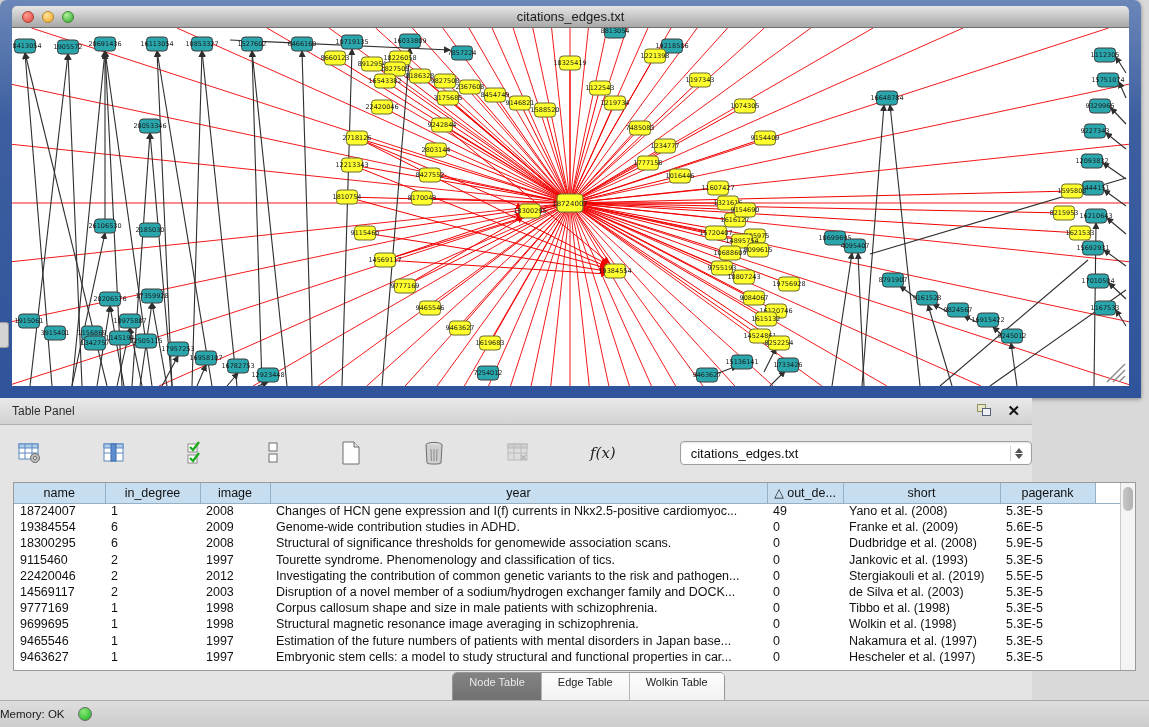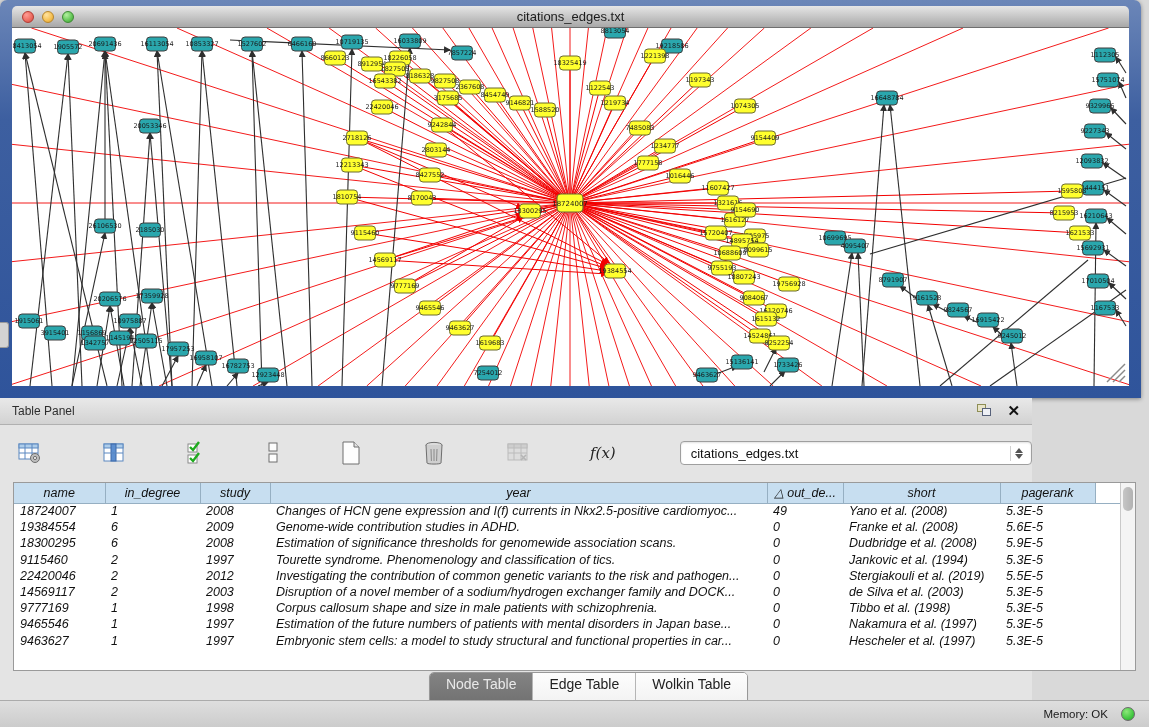--- a/index.html
+++ b/index.html
@@ -39,37 +39,37 @@
   .tbtn { margin-right:12px; display:flex; align-items:center; justify-content:center; }
   .fx { font-family:"DejaVu Serif", serif; font-style:italic; font-size:15px; color:#222; margin-right:10px; }
   #network-combo { width:390px; height:24px; background:#ffffff; border:1px solid #9f9f9f; border-radius:4px;
     display:flex; align-items:center; padding:0 4px 0 10px; box-shadow:inset 0 1px 2px rgba(0,0,0,.12); margin-left:6px; }
   #combo-value { flex:1; font-size:13px; color:#111; }
   .spinner { display:flex; flex-direction:column; align-items:center; gap:1px; padding:2px 4px; border-left:1px solid #d0d0d0; }
   .spinner i { width:0; height:0; border-left:4px solid transparent; border-right:4px solid transparent; }
   .spinner .up { border-bottom:5px solid #555; }
   .spinner .down { border-top:5px solid #555; }
 
-  #table-wrap { position:absolute; left:13px; top:84px; width:1123px; height:189px; background:#ffffff; border:1px solid #9a9a9a; display:flex;font-style:italic; }
+  #table-wrap { position:absolute; left:13px; top:84px; width:1123px; height:189px; background:#ffffff; border:1px solid #9a9a9a; display:flex; }
   #data-table { flex:1; border-collapse:collapse; table-layout:fixed; align-self:flex-start; width:1106px; }
   #data-table th { background:#c7def0; border-right:1px solid #93accM; border-right:1px solid #96afc2; border-bottom:1px solid #96afc2;
     font-size:12.5px; font-weight:normal; color:#111; height:20px; text-align:center; overflow:hidden; white-space:nowrap; }
   #data-table td { font-size:12.5px; color:#111; height:16.2px; padding:0 4px 0 6px; overflow:hidden; white-space:nowrap; text-overflow:clip; }
   #vscroll { width:15px; background:#f4f4f4; border-left:1px solid #c9c9c9; position:relative; }
   #vscroll .thumb { position:absolute; left:2px; top:4px; width:10px; height:24px; background:linear-gradient(90deg,#c6c6c6,#b2b2b2); border-radius:6px; }
 
   #tp-tabs { position:absolute; left:0; top:274px; width:1149px; display:flex; justify-content:center; }
   #seg { display:flex; border:1px solid #989898; border-radius:5px; overflow:hidden; background:#fff; box-shadow:0 1px 1px rgba(0,0,0,.15); margin-left:28px; }
-  .seg-btn { padding:3px 16px 20px 16px; font-size:14px; color:#222; background:linear-gradient(180deg,#fdfdfd,#efefef); border-right:1px solid #b5b5b5; }
+  .seg-btn { padding:3px 16px 20px 16px; font-size:11px; color:#222; background:linear-gradient(180deg,#fdfdfd,#efefef); border-right:1px solid #b5b5b5; }
   .seg-btn:last-child { border-right:none; }
   .seg-btn.sel { background:linear-gradient(180deg,#838383,#6c6c6c); color:#e9e9e9; }
 
   #status-bar { position:absolute; left:0; top:302px; width:1149px; height:27px;
     background:linear-gradient(180deg,#dedede,#cccccc); border-top:1px solid #ababab;
-    display:flex; align-items:center; justify-content:flex-end; padding-right:14px; gap:13px; }
+    display:flex; align-items:center; padding-right:14px; gap:13px; }
   #memory-label { font-size:11.5px; color:#1a1a1a; }
   #memory-dot { width:14px; height:14px; border-radius:50%; background:radial-gradient(circle at 38% 30%,#8ce87a,#3ec53e 65%,#2f9e2f); border:1px solid #6a6a6a; }
 </style>
 </head>
 <body>
 
 <div id="stage">
 
   <div id="network-window">
     <div id="titlebar">
@@ -805,21 +805,21 @@
           </span>
       </div>
     </div>
 
     <div id="table-wrap">
       <table id="data-table">
         <thead>
             <tr id="thead-row">
               <th style="width: 91px;">name</th>
               <th style="width: 95px; text-align: center;">in_degree</th>
-              <th style="width: 70px;">study</th>
+              <th style="width: 70px;">image</th>
               <th style="width: 497px;">year</th>
               <th style="width: 76px;">△ out_de...</th>
               <th style="width: 157px;">short</th>
               <th style="width: 95px;">pagerank</th>
               <th style="width: auto; background: rgb(255, 255, 255); border-right: none;"></th>
             </tr>
           </thead>
         <tbody id="tbody">
             <tr>
               <td>18724007</td>
@@ -830,41 +830,41 @@
               <td>Yano et al. (2008)</td>
               <td>5.3E-5</td>
               <td></td>
             </tr>
             <tr>
               <td>19384554</td>
               <td>6</td>
               <td>2009</td>
               <td>Genome-wide contribution studies in ADHD.</td>
               <td>0</td>
-              <td>Franke et al. (2008)</td>
+              <td>Franke et al. (2009)</td>
               <td>5.6E-5</td>
               <td></td>
             </tr>
             <tr>
               <td>18300295</td>
               <td>6</td>
               <td>2008</td>
-              <td>Estimation of significance thresholds for genomewide association scans.</td>
+              <td>Structural of significance thresholds for genomewide association scans.</td>
               <td>0</td>
               <td>Dudbridge et al. (2008)</td>
               <td>5.9E-5</td>
               <td></td>
             </tr>
             <tr>
               <td>9115460</td>
               <td>2</td>
               <td>1997</td>
               <td>Tourette syndrome. Phenomenology and classification of tics.</td>
               <td>0</td>
-              <td>Jankovic et al. (1994)</td>
+              <td>Jankovic et al. (1993)</td>
               <td>5.3E-5</td>
               <td></td>
             </tr>
             <tr>
               <td>22420046</td>
               <td>2</td>
               <td>2012</td>
               <td>Investigating the contribution of common genetic variants to the risk and pathogen...</td>
               <td>0</td>
               <td>Stergiakouli et al. (2019)</td>
@@ -885,20 +885,30 @@
               <td>9777169</td>
               <td>1</td>
               <td>1998</td>
               <td>Corpus callosum shape and size in male patients with schizophrenia.</td>
               <td>0</td>
               <td>Tibbo et al. (1998)</td>
               <td>5.3E-5</td>
               <td></td>
             </tr>
             <tr>
+              <td>9699695</td>
+              <td>1</td>
+              <td>1998</td>
+              <td>Structural magnetic resonance image averaging in schizophrenia.</td>
+              <td>0</td>
+              <td>Wolkin et al. (1998)</td>
+              <td>5.3E-5</td>
+              <td></td>
+            </tr>
+            <tr>
               <td>9465546</td>
               <td>1</td>
               <td>1997</td>
               <td>Estimation of the future numbers of patients with mental disorders in Japan base...</td>
               <td>0</td>
               <td>Nakamura et al. (1997)</td>
               <td>5.3E-5</td>
               <td></td>
             </tr>
             <tr>

